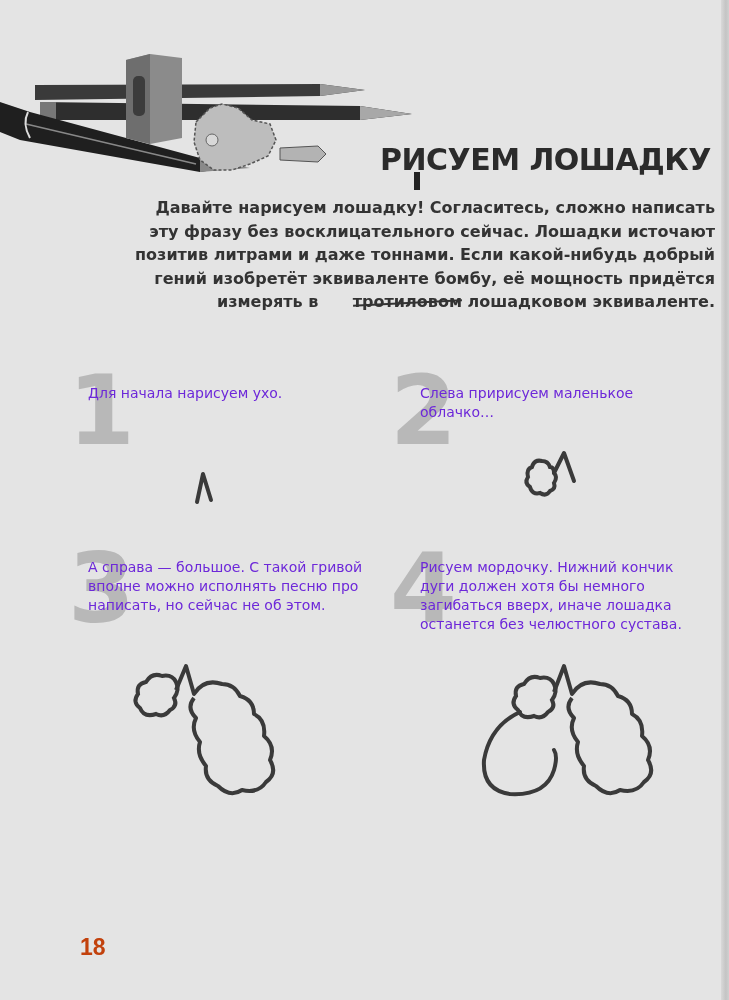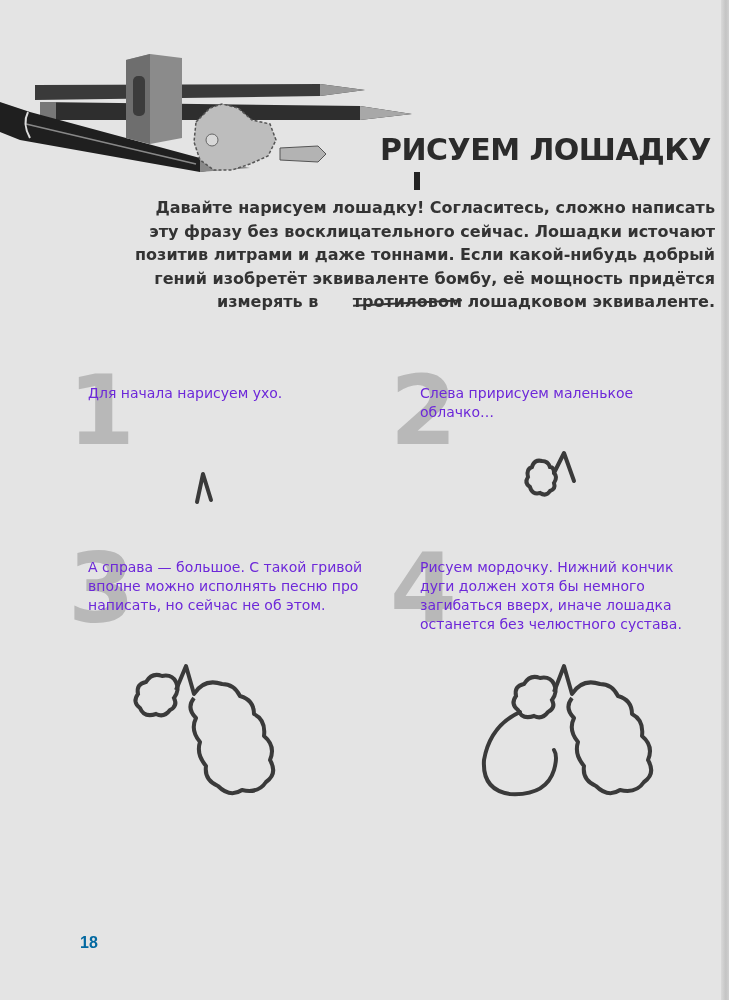--- a/index.html
+++ b/index.html
@@ -14,21 +14,21 @@
       color: #2a2a2a;
     }
     .page-edge {
       position: absolute; right: 0; top: 0; width: 8px; height: 1000px;
       background: linear-gradient(to right, #d9d9d9, #c4c4c4 60%, #d0d0d0);
     }
     .hero {
       position: absolute; left: 0; top: 20px; width: 420px; height: 170px;
     }
     .title {
-      position: absolute; right: 18px; top: 132px;
+      position: absolute; right: 18px; top: 142px;
       font-family: "DejaVu Sans", sans-serif;
       font-weight: bold; font-size: 30px; letter-spacing: -0.5px;
       color: #2b2b2b; margin: 0;
     }
     .intro {
       position: absolute; right: 14px; top: 196px; width: 590px;
       text-align: right;
       font-family: "DejaVu Sans", sans-serif;
       font-weight: bold; font-size: 16px; line-height: 23.5px;
       color: #333;
@@ -54,21 +54,21 @@
     .step-text {
       position: relative; z-index: 1;
       font-family: "DejaVu Sans", sans-serif;
       font-size: 14px; line-height: 19px; color: #6d28d9;
       margin: 12px;
     }
     .drawing { position: absolute; }
     .page-number {
       position: absolute; left: 80px; top: 934px;
       font-family: "Liberation Sans", sans-serif;
-      font-weight: bold; font-size: 16px; color: #0369a1;
+      font-weight: bold; font-size: 23px; color: #c2410c;
     }
   </style>
 </head>
 <body>
 
 <div class="page-edge"></div>
 
 <svg class="hero" viewBox="0 0 420 170">
 
   <polygon points="35,65 320,64 365,70 320,76 35,80" fill="#3a3a3a"></polygon>

